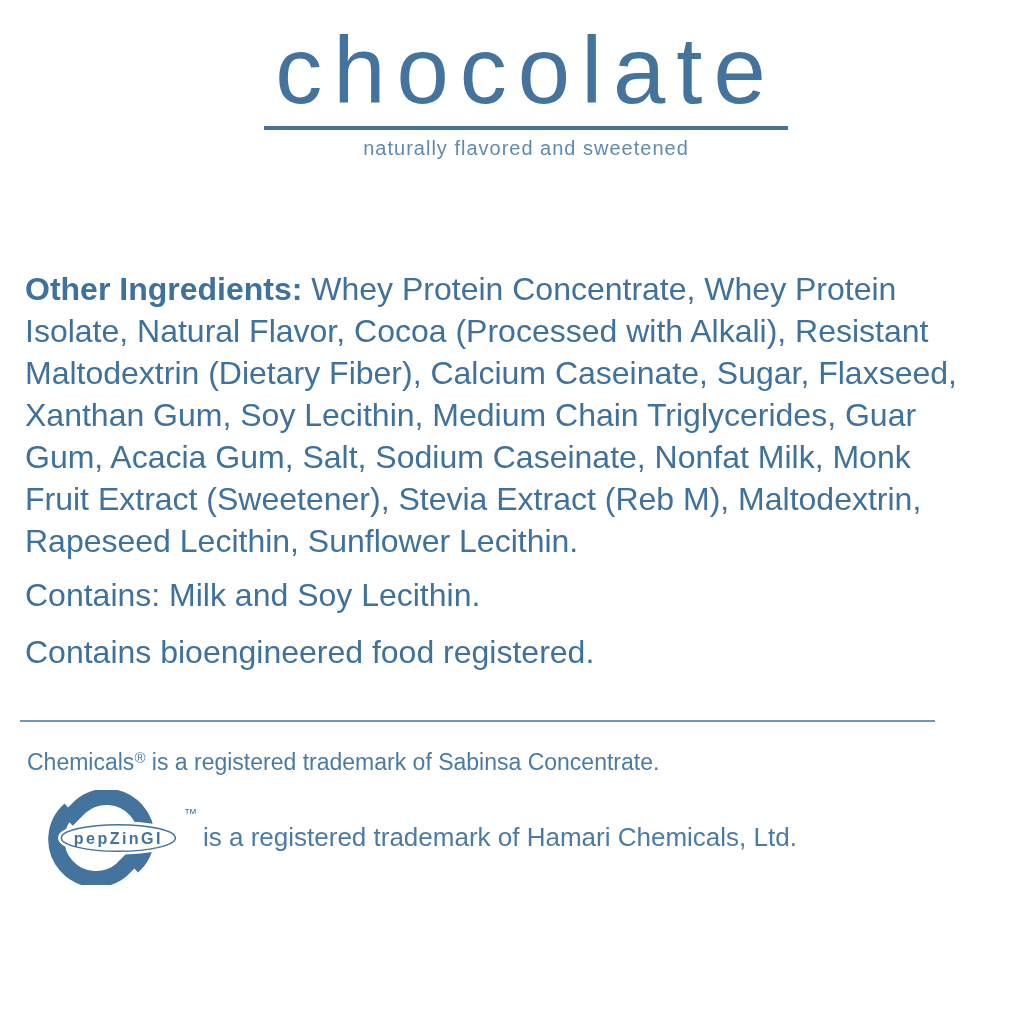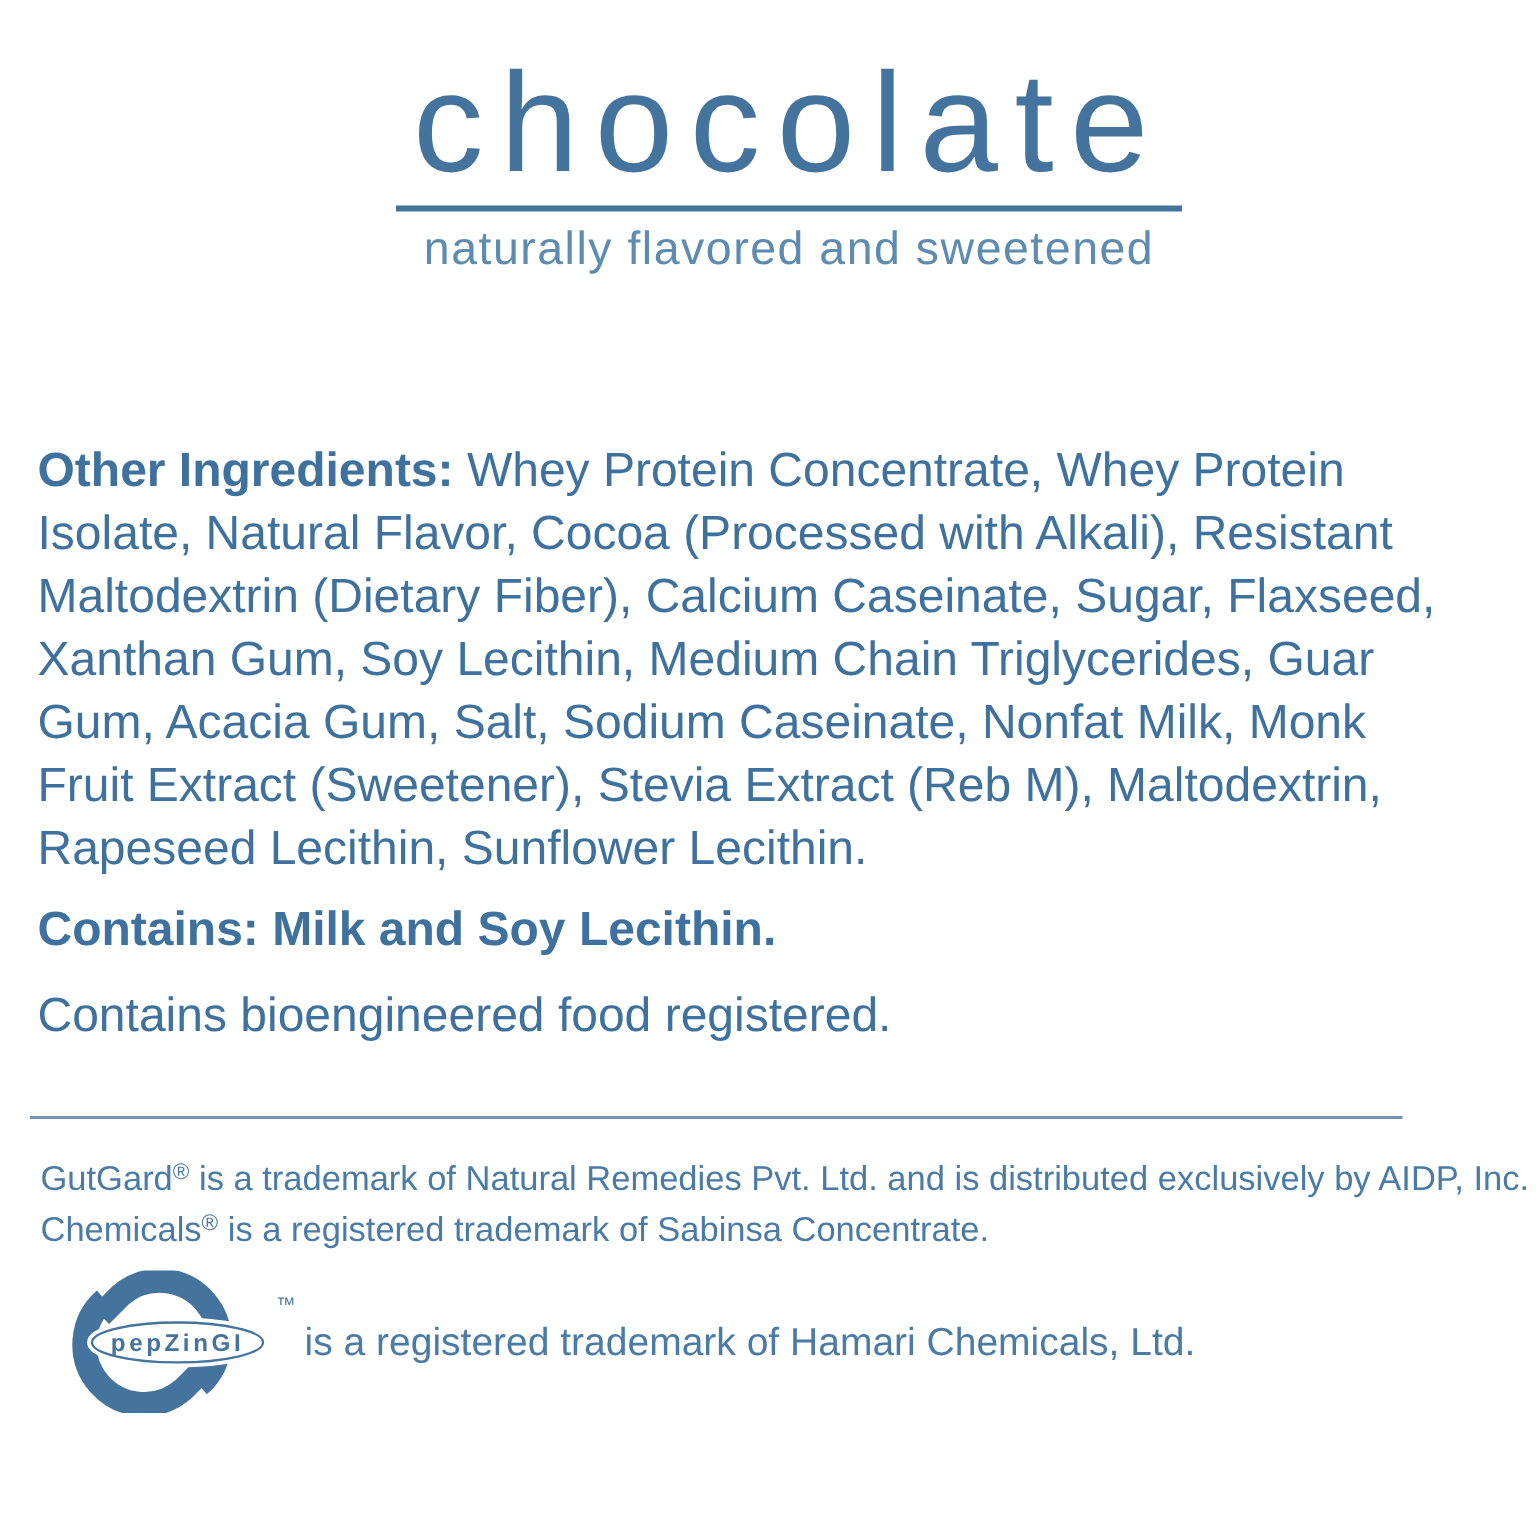--- a/index.html
+++ b/index.html
@@ -13,39 +13,39 @@
   html,body{margin:0;padding:0;}
   body{
     width:1024px;height:1024px;
     background:var(--background);
     font-family:"Liberation Sans", sans-serif;
     overflow:hidden;
   }
   .page{position:relative;width:1024px;height:1024px;}
 
   
-  .header{padding-top:35px;padding-left:28px;text-align:center;}
+  .header{padding-top:24px;padding-left:28px;text-align:center;}
   .flavor-title{
     font-size:94px;line-height:1.0;font-weight:400;
     letter-spacing:11px;color:var(--brand-blue);
   }
   .title-rule{
     width:524px;height:4px;background:var(--brand-blue);
     margin:8px auto 7px auto;
   }
   .flavor-subtitle{
-    font-size:31px;letter-spacing:1px;color:var(--subtitle-blue);
+    font-size:20px;letter-spacing:1px;color:var(--subtitle-blue);
   }
 
   
   .copy{margin-left:25px;width:958px;color:var(--body-blue);}
   .copy p{margin:0;font-size:32px;line-height:42px;}
   .other-ingredients{margin-top:108px !important;}
   .bold{font-weight:bold;}
-  .contains-statement{margin-top:12px !important;font-weight:bold;}
+  .contains-statement{margin-top:12px !important;font-weight:normal;}
   .bio-statement{margin-top:15px !important;}
 
   
   .divider-rule{
     margin:47px 0 0 20px;width:915px;height:0;
     border:none;border-top:2px solid var(--rule-blue);
   }
 
   
   .fineprint{margin:21px 0 0 27px;color:var(--fineprint-blue);}
@@ -75,21 +75,20 @@
 
   <div class="copy">
     <p class="other-ingredients"><span class="bold">Other Ingredients:</span><span> Whey Protein Concentrate, Whey Protein Isolate, Natural Flavor, Cocoa (Processed with Alkali), Resistant Maltodextrin (Dietary Fiber), Calcium Caseinate, Sugar, Flaxseed, Xanthan Gum, Soy Lecithin, Medium Chain Triglycerides, Guar Gum, Acacia Gum, Salt, Sodium Caseinate, Nonfat Milk, Monk Fruit Extract (Sweetener), Stevia Extract (Reb M), Maltodextrin, Rapeseed Lecithin, Sunflower Lecithin.</span></p>
     <p class="contains-statement">Contains: Milk and Soy Lecithin.</p>
     <p class="bio-statement">Contains bioengineered food registered.</p>
   </div>
 
   <hr class="divider-rule">
 
   <div class="fineprint">
-    <p><span>GutGard</span><span class="reg-symbol">®</span><span> is a trademark of Natural Remedies Pvt. Ltd. and is distributed exclusively by AIDP, Inc.</span></p>
     <p><span>Chemicals</span><span class="reg-symbol">®</span><span> is a registered trademark of Sabinsa Concentrate.</span></p>
   </div>
 
   <div class="logo-row">
     <svg class="logo" viewBox="0 0 160 95" aria-hidden="true">
       <path class="arm" d="M 42 18 A 36 36 0 0 0 97 81 L 111 67"></path>
       <path class="arm" d="M 108 78 A 36 36 0 0 0 53 15 L 39 29"></path>
       <ellipse class="band-halo" cx="93" cy="48" rx="60" ry="14"></ellipse>
       <ellipse class="band" cx="93" cy="48" rx="60" ry="14"></ellipse>
       <text x="93" y="54" text-anchor="middle">pepZinGI</text>

